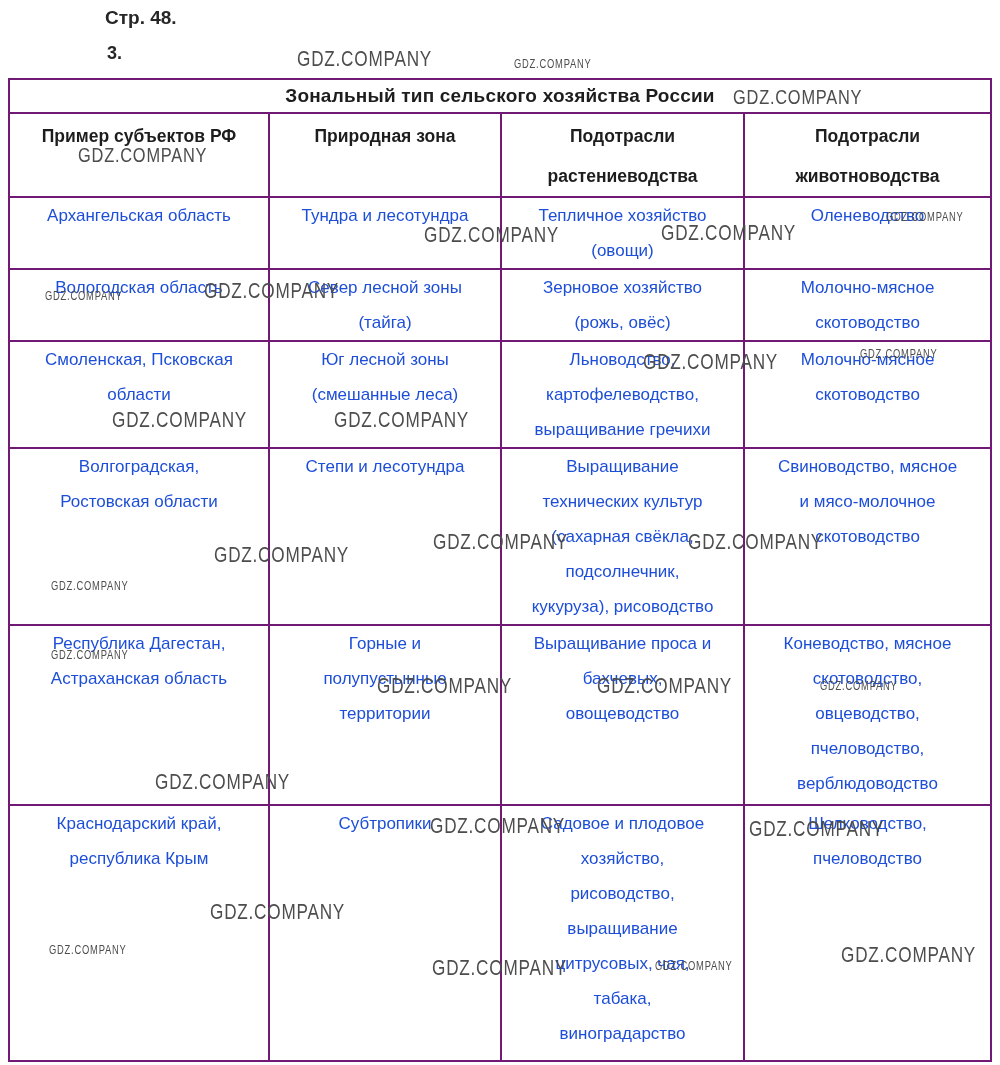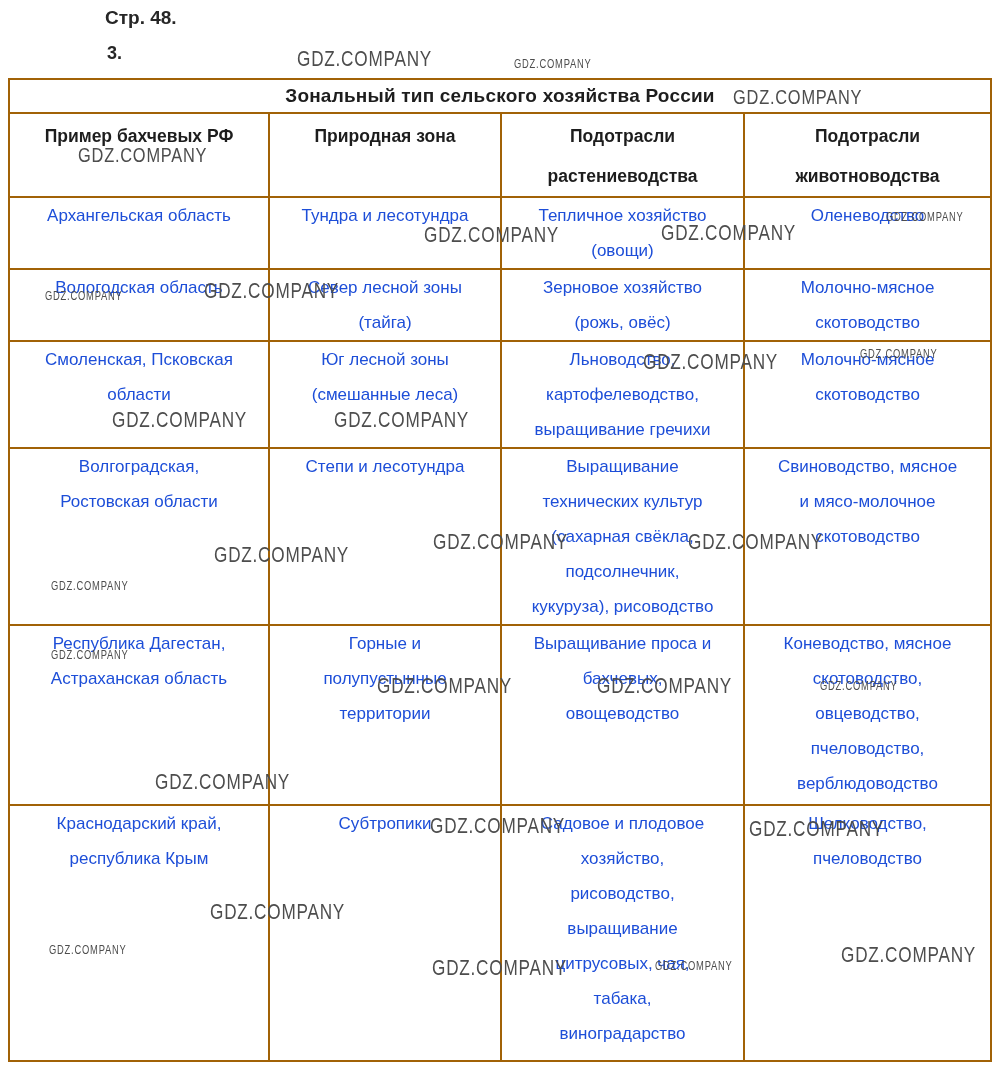--- a/index.html
+++ b/index.html
@@ -8,21 +8,21 @@
     font-family:"Liberation Sans",sans-serif;color:#222;overflow:hidden;padding-left:24px;
   }
   .page-label{position:absolute;left:105px;top:7px;font-size:19px;font-weight:bold;color:#262626;}
   .item-number{position:absolute;left:107px;top:43px;font-size:18px;font-weight:bold;color:#262626;}
 
   table.doc{
     position:absolute;left:8px;top:78px;width:982px;
     border-collapse:collapse;table-layout:fixed;background:#fff;
   }
   table.doc th, table.doc td{
-    border:2px solid #a16207;padding:0;vertical-align:top;
+    border:2px solid #701a75;padding:0;vertical-align:top;
     text-align:center;overflow:hidden;
   }
   tr.title-row td{
     height:32px;font-size:19px;font-weight:bold;color:#1d1d1d;
     line-height:32px;vertical-align:middle;letter-spacing:0.2px;
   }
   tr.header-row{height:75px;}
   tr.header-row th{font-size:17.5px;font-weight:bold;color:#1d1d1d;padding-top:2px;}
   tr.header-row .hline{line-height:40px;}
 
@@ -56,21 +56,21 @@
         <col style="width:232px">
         <col style="width:243px">
         <col style="width:247px">
     </colgroup>
     <thead>
       <tr class="title-row">
         <td colspan="4">Зональный тип сельского хозяйства России</td>
       </tr>
       <tr class="header-row" id="header-row">
           <th>
-            <div class="hline">Пример бахчевых РФ</div>
+            <div class="hline">Пример субъектов РФ</div>
           </th>
           <th>
             <div class="hline">Природная зона</div>
           </th>
           <th>
             <div class="hline">Подотрасли</div>
             <div class="hline">растениеводства</div>
           </th>
           <th>
             <div class="hline">Подотрасли</div>

